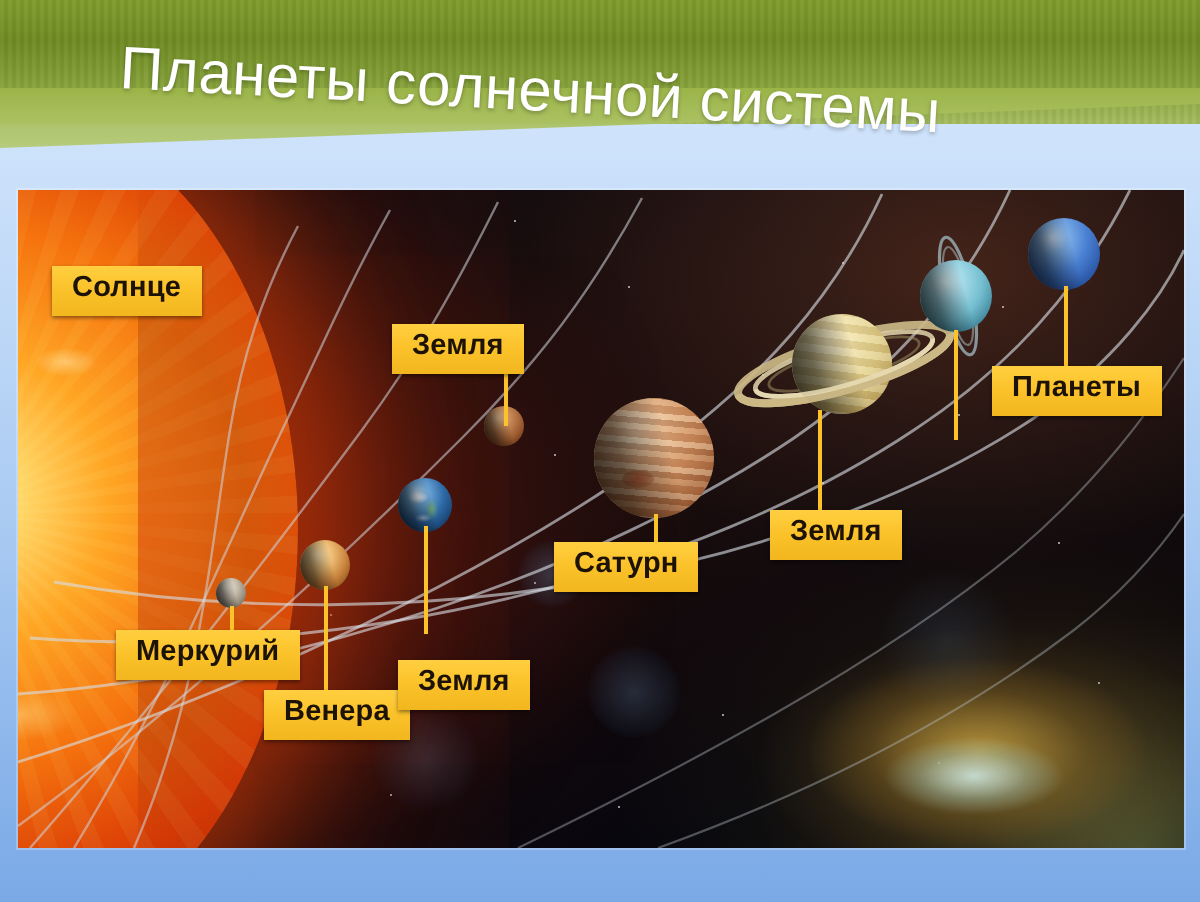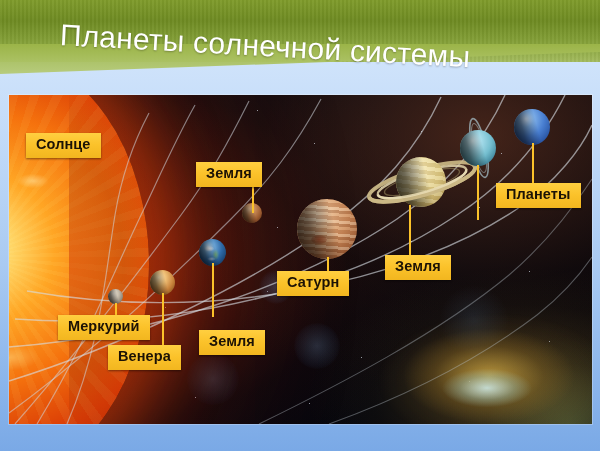--- a/index.html
+++ b/index.html
@@ -285,20 +285,20 @@
     <div class="leader" style="left:153px;top:198px;height:52px;"></div>
     <div class="leader" style="left:106px;top:208px;height:12px;"></div>
     <div class="leader" style="left:318px;top:162px;height:14px;"></div>
     <div class="leader" style="left:400px;top:110px;height:50px;"></div>
     <div class="leader" style="left:468px;top:70px;height:55px;"></div>
     <div class="leader" style="left:523px;top:48px;height:40px;"></div>
   </div>
 
   <div class="lbl" style="left:26px;top:133px">Солнце</div>
   <div class="lbl" style="left:58px;top:315px">Меркурий</div>
-  <div class="lbl" style="left:108px;top:345px">Венера</div>
+  <div class="lbl" style="left:132px;top:345px">Венера</div>
   <div class="lbl" style="left:199px;top:330px">Земля</div>
   <div class="lbl" style="left:196px;top:162px">Земля</div>
   <div class="lbl" style="left:277px;top:271px">Сатурн</div>
   <div class="lbl" style="left:385px;top:255px">Земля</div>
   <div class="lbl" style="left:496px;top:183px">Планеты</div>
 
 </div>
 
 </body></html>

